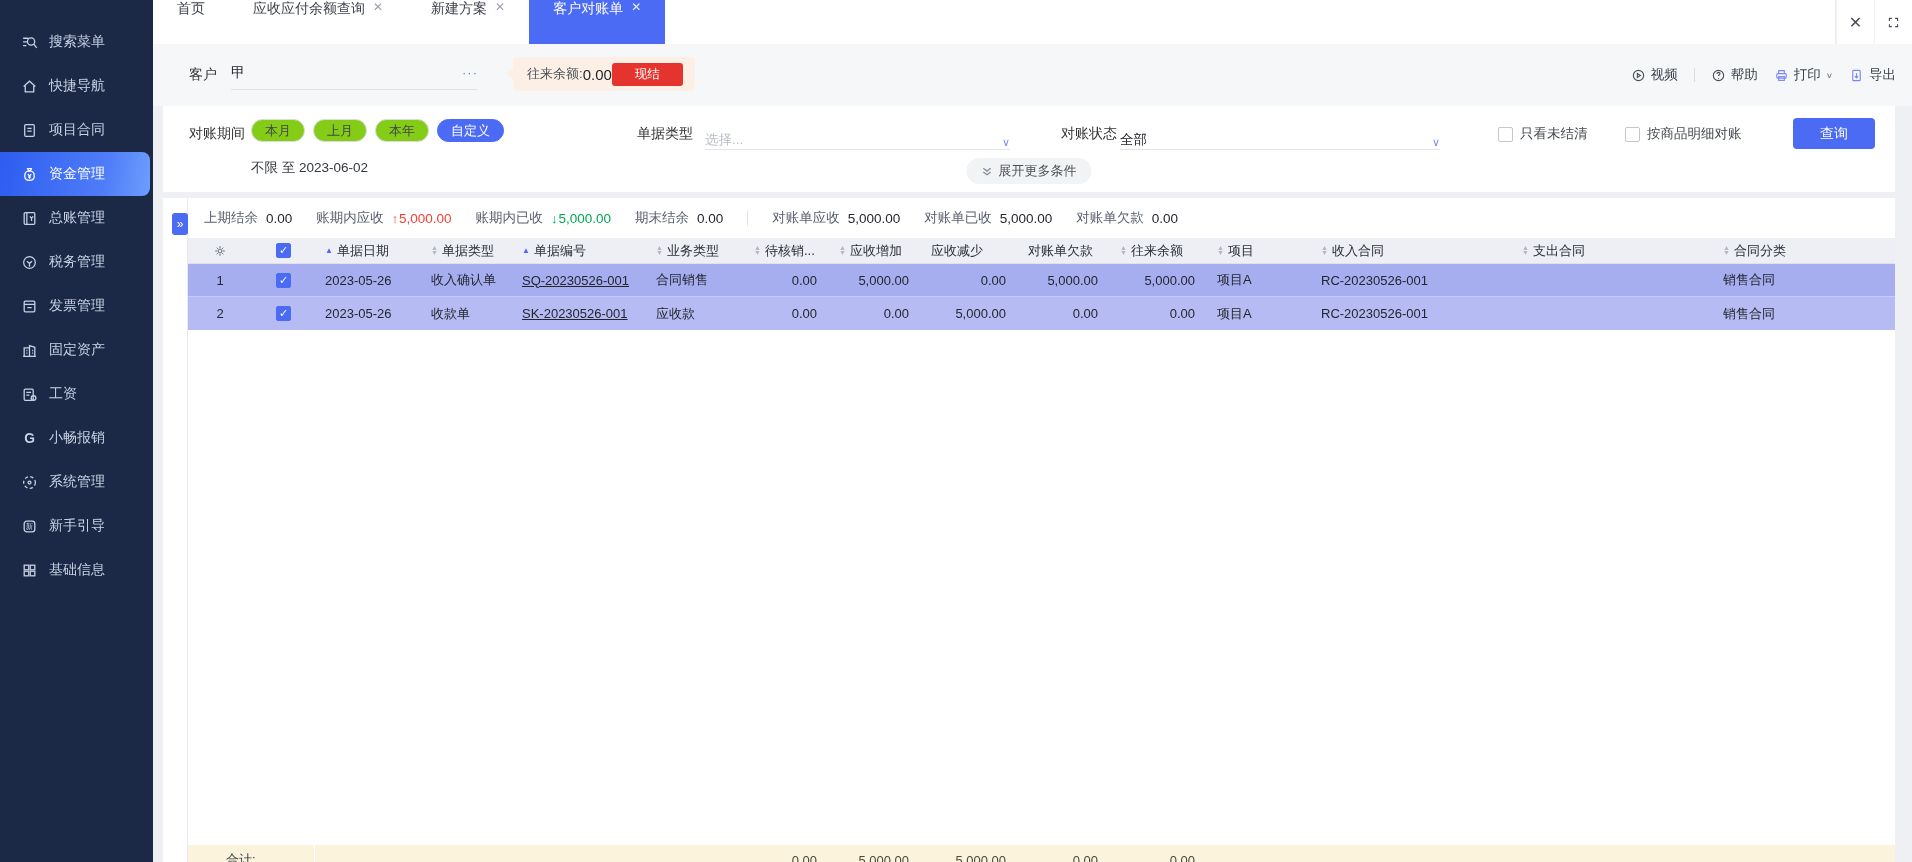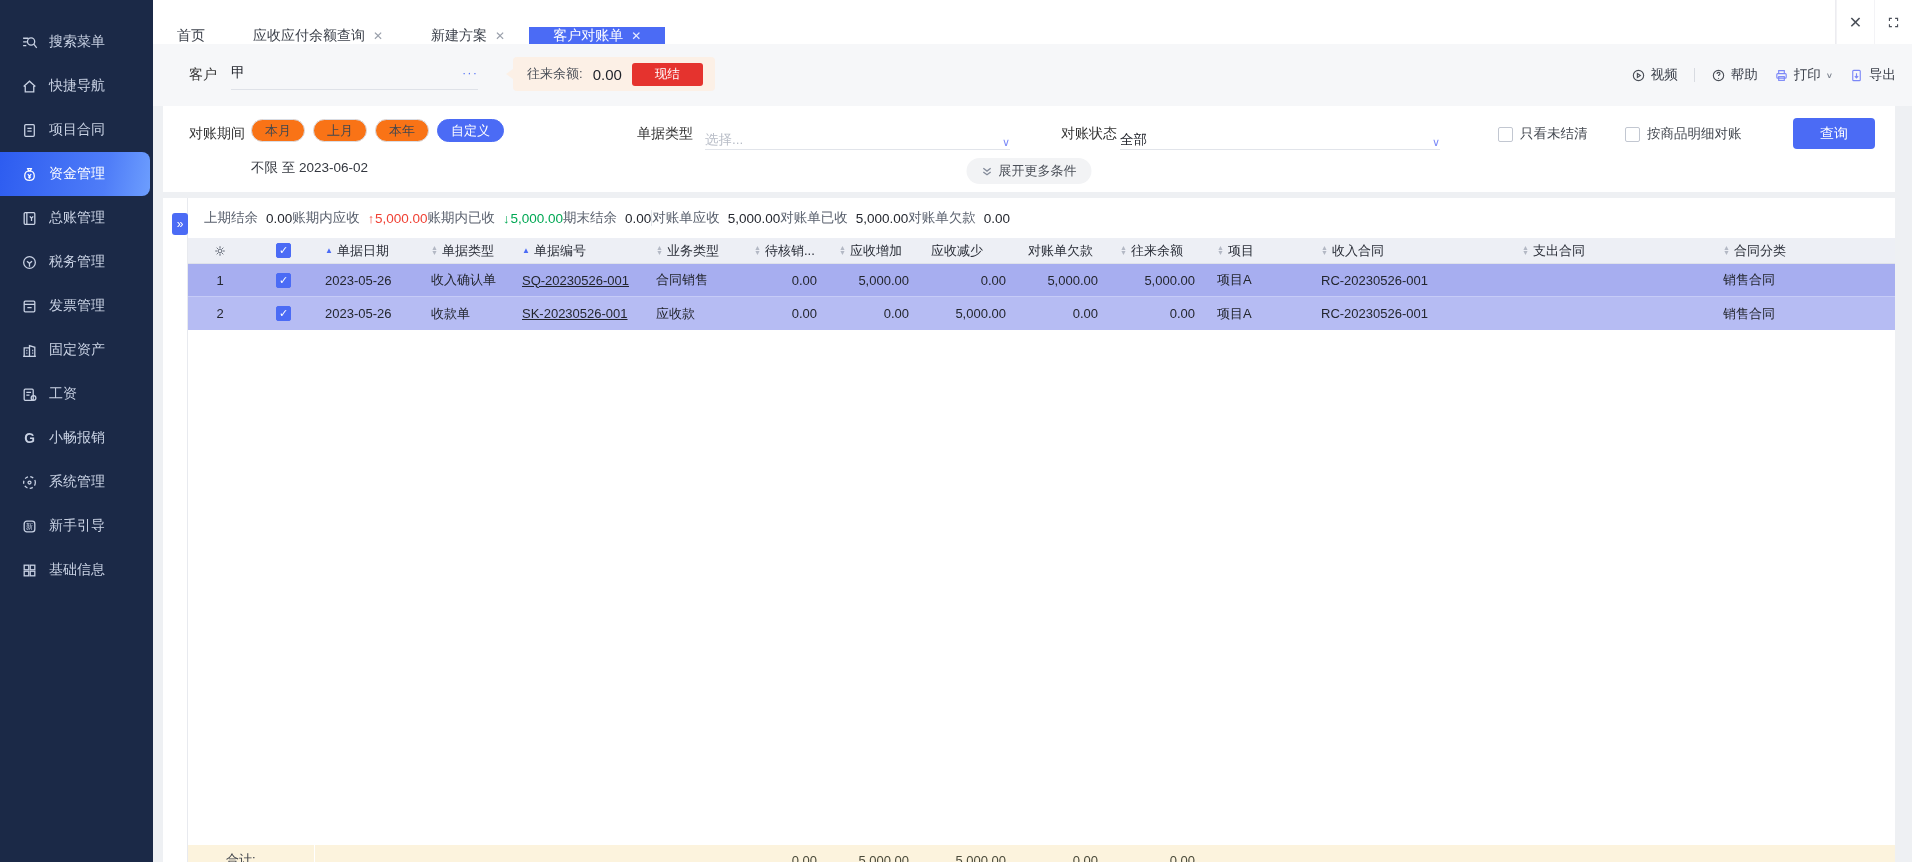--- a/index.html
+++ b/index.html
@@ -14,58 +14,58 @@
     color:#c9d2e4; font-size:14px; cursor:pointer; white-space:nowrap; }
   .side-item svg { width:17px; height:17px; stroke:#c9d2e4; fill:none; stroke-width:1.2; }
   .side-item.active { background:linear-gradient(100deg,#2d5cf0 0%,#4f7df8 70%,#6d9efe 100%);
     color:#fff; border-radius:0 8px 8px 0; width:150px; }
   .side-item.active svg { stroke:#fff; }
   .side-item svg text { stroke:none; fill:#c9d2e4; }
 
   
   #tabbar { position:absolute; left:153px; right:0; top:0; height:44px; background:#fff;
     display:flex; align-items:stretch; }
-  .tab { display:flex; align-items:center; gap:8px; padding:0 24px; font-size:14px; color:#3c414b; cursor:pointer;margin-top:27px; }
+  .tab { display:flex; align-items:flex-start; gap:8px; padding:0 24px; font-size:14px; color:#3c414b; cursor:pointer; }
   .tab .x { font-size:12px; color:#9aa0ab; }
   .tab.active { background:#4b6bf5; color:#fff; }
   .tab.active .x { color:#e8ecff; }
   #win-controls { margin-left:auto; display:flex; align-items:stretch; border-left:1px solid #ececf0; }
   .win-btn { width:38px; display:flex; align-items:center; justify-content:center; color:#4a4f58; cursor:pointer; border-left:1px solid #f3f3f6; }
   .win-btn svg { width:13px; height:13px; stroke:#4a4f58; fill:none; stroke-width:1.4; }
   .win-btn .x-glyph { font-size:16px; }
 
   
   #toolbar { position:absolute; left:153px; right:0; top:44px; height:62px; background:#f6f7f9; }
   #cust-label { position:absolute; left:36px; top:22px; font-size:14px; color:#333; }
   #cust-field { position:absolute; left:78px; top:12px; width:247px; height:34px;
     border-bottom:1px solid #dfe2e8; display:flex; align-items:center; cursor:text; }
   #cust-field .val { font-size:14px; color:#23262e; }
   #cust-field .dots { margin-left:auto; color:#5b79f7; font-size:13px; letter-spacing:1px; cursor:pointer; }
   #balance-bubble { position:absolute; left:360px; top:13px; height:34px; background:#fcf0e6;
-    border-radius:4px; display:flex; align-items:center; gap:10px; padding:0 12px 0 14px; }
+    border-radius:4px; display:flex; align-items:center; padding:0 12px 0 14px; }
   #balance-bubble:before { content:""; position:absolute; left:-7px; top:12px; border:5px solid transparent;
     border-right:7px solid #fcf0e6; border-left:none; }
   #balance-bubble .lbl { font-size:13px; color:#4a4f58; }
   #balance-bubble .val { font-size:15px; color:#1d2129; }
   .settle-tag { background:#e5332e; color:#fff; font-size:12.5px; padding:3px 23px; border-radius:3px; cursor:pointer; }
   #tool-actions { position:absolute; right:16px; top:0; height:62px; display:flex; align-items:center; gap:16px;
     font-size:13.5px; color:#3a3f4a; }
   .tool-link { display:flex; align-items:center; gap:5px; cursor:pointer; }
   .tool-link svg { width:15px; height:15px; fill:none; stroke-width:1.2; }
   .g-dark svg { stroke:#4a4f58; }
   .g-blue svg { stroke:#7b87f7; }
   .v-div { width:1px; height:14px; background:#d8dbe1; }
   .chev { font-size:10px; color:#7a808c; transform:scaleY(.8); }
 
   
   #filters { position:absolute; left:163px; top:106px; width:1732px; height:86px; background:#fff; }
   .f-label { position:absolute; font-size:14px; color:#333; top:19px; }
   #period-pills { position:absolute; left:88px; top:13px; display:flex; gap:8px; }
   .pill { font-size:13px; color:#42474f; border:1px solid #d9dce3; border-radius:14px; padding:4px 13px;
-    background:#f97316; cursor:pointer; line-height:1; }
+    background:#84cc16; cursor:pointer; line-height:1; }
   .pill.active { background:#4b6bf5; border-color:#4b6bf5; color:#fff; }
   #period-range { position:absolute; left:88px; top:53px; font-size:13.5px; color:#33373f; }
   .u-select { position:absolute; top:12px; height:32px; border-bottom:1px solid #e1e4ea;
     display:flex; align-items:flex-end; font-size:13.5px; cursor:pointer; }
   .u-select .ph { color:#b8bdc7; }
   .u-select .sel { color:#23262e; }
   .u-select .chevron { margin-left:auto; color:#7b8af8; font-size:11px; }
   #doc-type-select { left:542px; width:305px; }
   #status-select { left:957px; width:320px; }
   .f-check { position:absolute; top:19px; display:flex; align-items:center; gap:7px; font-size:13.5px; color:#42474f; cursor:pointer; }
@@ -77,21 +77,21 @@
   #expand-more { position:absolute; left:50%; transform:translateX(-50%); top:52px; background:#f2f3f5;
     border-radius:13px; padding:4px 15px; font-size:13px; color:#4a4f58; display:flex; align-items:center; gap:6px; cursor:pointer; }
   #expand-more svg { width:11px; height:11px; stroke:#868d9c; fill:none; stroke-width:1.5; }
 
   
   #card { position:absolute; left:163px; top:198px; width:1732px; bottom:0; background:#fff; }
   #left-rail { position:absolute; left:0; top:0; bottom:0; width:25px; border-right:1px solid #e8eaef; }
   #collapse-handle { position:absolute; left:9px; top:15px; width:16px; height:22px; background:#4b6bf5;
     border-radius:3px; color:#fff; font-size:12px; display:flex; align-items:center; justify-content:center; cursor:pointer; }
   #summary { position:absolute; left:25px; right:0; top:0; height:40px; display:flex; align-items:center;
-    padding-left:16px; font-size:13.5px; }
+    padding-left:16px; gap:24px; font-size:13.5px; }
   .sum-item { display:flex; align-items:center; gap:8px; }
   .sum-item .sl { color:#5a616e; }
   .sum-item .sv { color:#23262e; }
   .sv.red { color:#f04134; } .sv.green { color:#00a854; }
   .arrow { font-size:13px; margin-right:-3px; }
   #sum-divider { width:1px; height:16px; background:#e2e5ea; }
 
   #grid { position:absolute; left:25px; right:0; top:40px; bottom:0; font-size:13px; }
   .grid-row { display:grid;
     grid-template-columns:64px 63px 106px 91px 134px 98px 85px 92px 97px 92px 97px 104px 201px 201px 1fr; }

